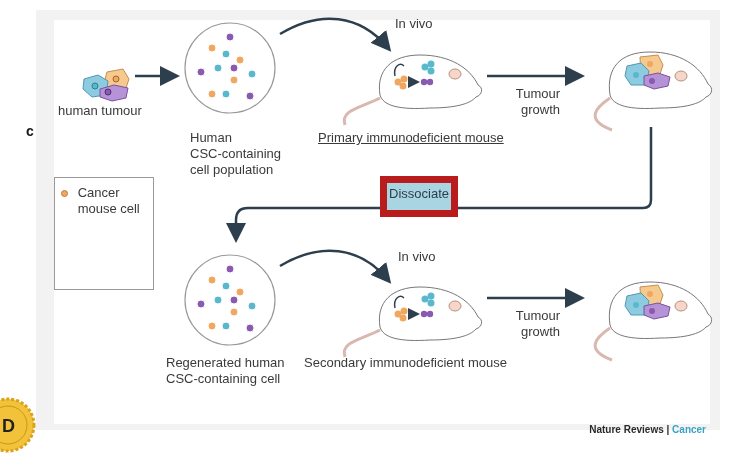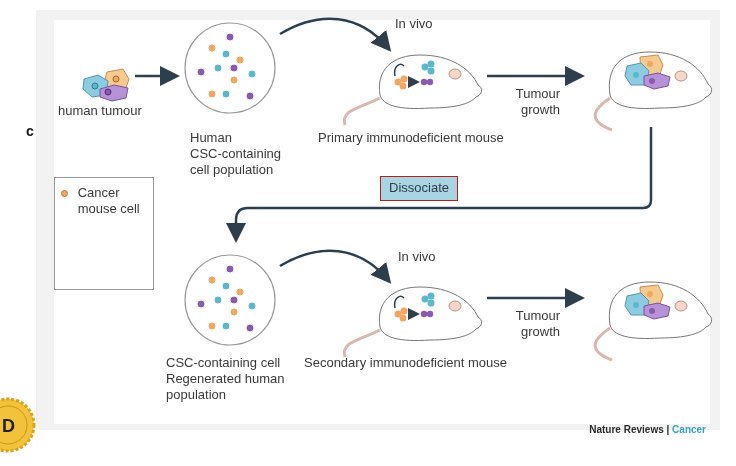--- a/index.html
+++ b/index.html
@@ -4,21 +4,21 @@
 <style>
   html, body { margin: 0; padding: 0; }
   body { width: 736px; height: 466px; background: #ffffff; position: relative; overflow: hidden; font-family: "Liberation Sans", sans-serif; }
   .outer { position: absolute; left: 36px; top: 10px; width: 684px; height: 420px; background: #f2f2f2; }
   .panel { position: absolute; left: 54px; top: 20px; width: 656px; height: 404px; background: #ffffff; }
   .lbl { position: absolute; color: #3a3a3a; font-size: 13px; line-height: 16px; }
   .ital { }
   .legend { position: absolute; left: 54px; top: 177px; width: 100px; height: 113px; border: 1px solid #9a9a9a; background: #fff; box-sizing: border-box; }
   .legend .row { position: absolute; left: 6px; font-size: 13px; line-height: 16px; color: #3a3a3a; }
   .dot { display: inline-block; width: 7px; height: 7px; border-radius: 50%; border: 1.5px solid; box-sizing: border-box; margin-right: 1px; vertical-align: middle; }
-  .dissociate { position: absolute; left: 380px; top: 176px; width: 78px; height: 25px; background: #a9d5e3; border: 1px solid #b91c1c; box-sizing: border-box; font-size: 13px; color: #2f3d4a; text-align: center; line-height: 22px; }
+  .dissociate { position: absolute; left: 380px; top: 176px; width: 78px; height: 41px; background: #a9d5e3; border: 7px solid #b91c1c; box-sizing: border-box; font-size: 13px; color: #2f3d4a; text-align: center; line-height: 22px; }
   .credit { position: absolute; right: 30px; top: 424px; font-size: 10px; font-weight: bold; color: #2a2a2a; }
   .credit .journal { color: #3aa3c4; }
   .side-c { position: absolute; left: 26px; top: 123px; font-weight: bold; font-size: 14px; color: #1a1a1a; }
   svg.diagram { position: absolute; left: 0; top: 0; }
 </style>
 </head>
 <body>
 
 <div class="outer"></div>
 <div class="panel"></div>
@@ -153,42 +153,41 @@
 
 <div class="lbl" style="left:58px;top:103px;">
   <div>human tumour</div>
 </div>
 <div class="lbl" style="left:190px;top:130px;">
   <div>Human</div>
   <div>CSC-containing</div>
   <div>cell population</div>
 </div>
 <div class="lbl ital" style="left:395px;top:16px;">In vivo</div>
-<div class="lbl" style="left:318px;top:130px;">Primary immunodeficient mouse</div>
+<div class="lbl" style="left:318px;top:130px;text-decoration:underline;">Primary immunodeficient mouse</div>
 <div class="lbl" style="left:510px;top:86px;text-align:right;width:50px;">
   <div>Tumour</div>
   <div>growth</div>
 </div>
 
 <div class="dissociate">Dissociate</div>
 
 <div class="legend">
   <div class="row" style="top:7px;">
     <span class="dot" style="background:#f0a860;border-color:#c07a34;"></span>
     <span style="margin-left:5px;display:inline-block;vertical-align:top;">
       <span style="display:block">Cancer</span>
       <span style="display:block">mouse cell</span>
     </span>
   </div>
 </div>
 
 <div class="lbl" style="left:166px;top:355px;">
+  <div>Regenerated human</div>
   <div>CSC-containing cell</div>
-  <div>Regenerated human</div>
-  <div>population</div>
 </div>
 <div class="lbl ital" style="left:398px;top:249px;">In vivo</div>
 <div class="lbl" style="left:304px;top:355px;">Secondary immunodeficient mouse</div>
 <div class="lbl" style="left:510px;top:308px;text-align:right;width:50px;">
   <div>Tumour</div>
   <div>growth</div>
 </div>
 
 <div class="credit">
   <span>Nature Reviews</span><span> | </span><span class="journal">Cancer</span>

